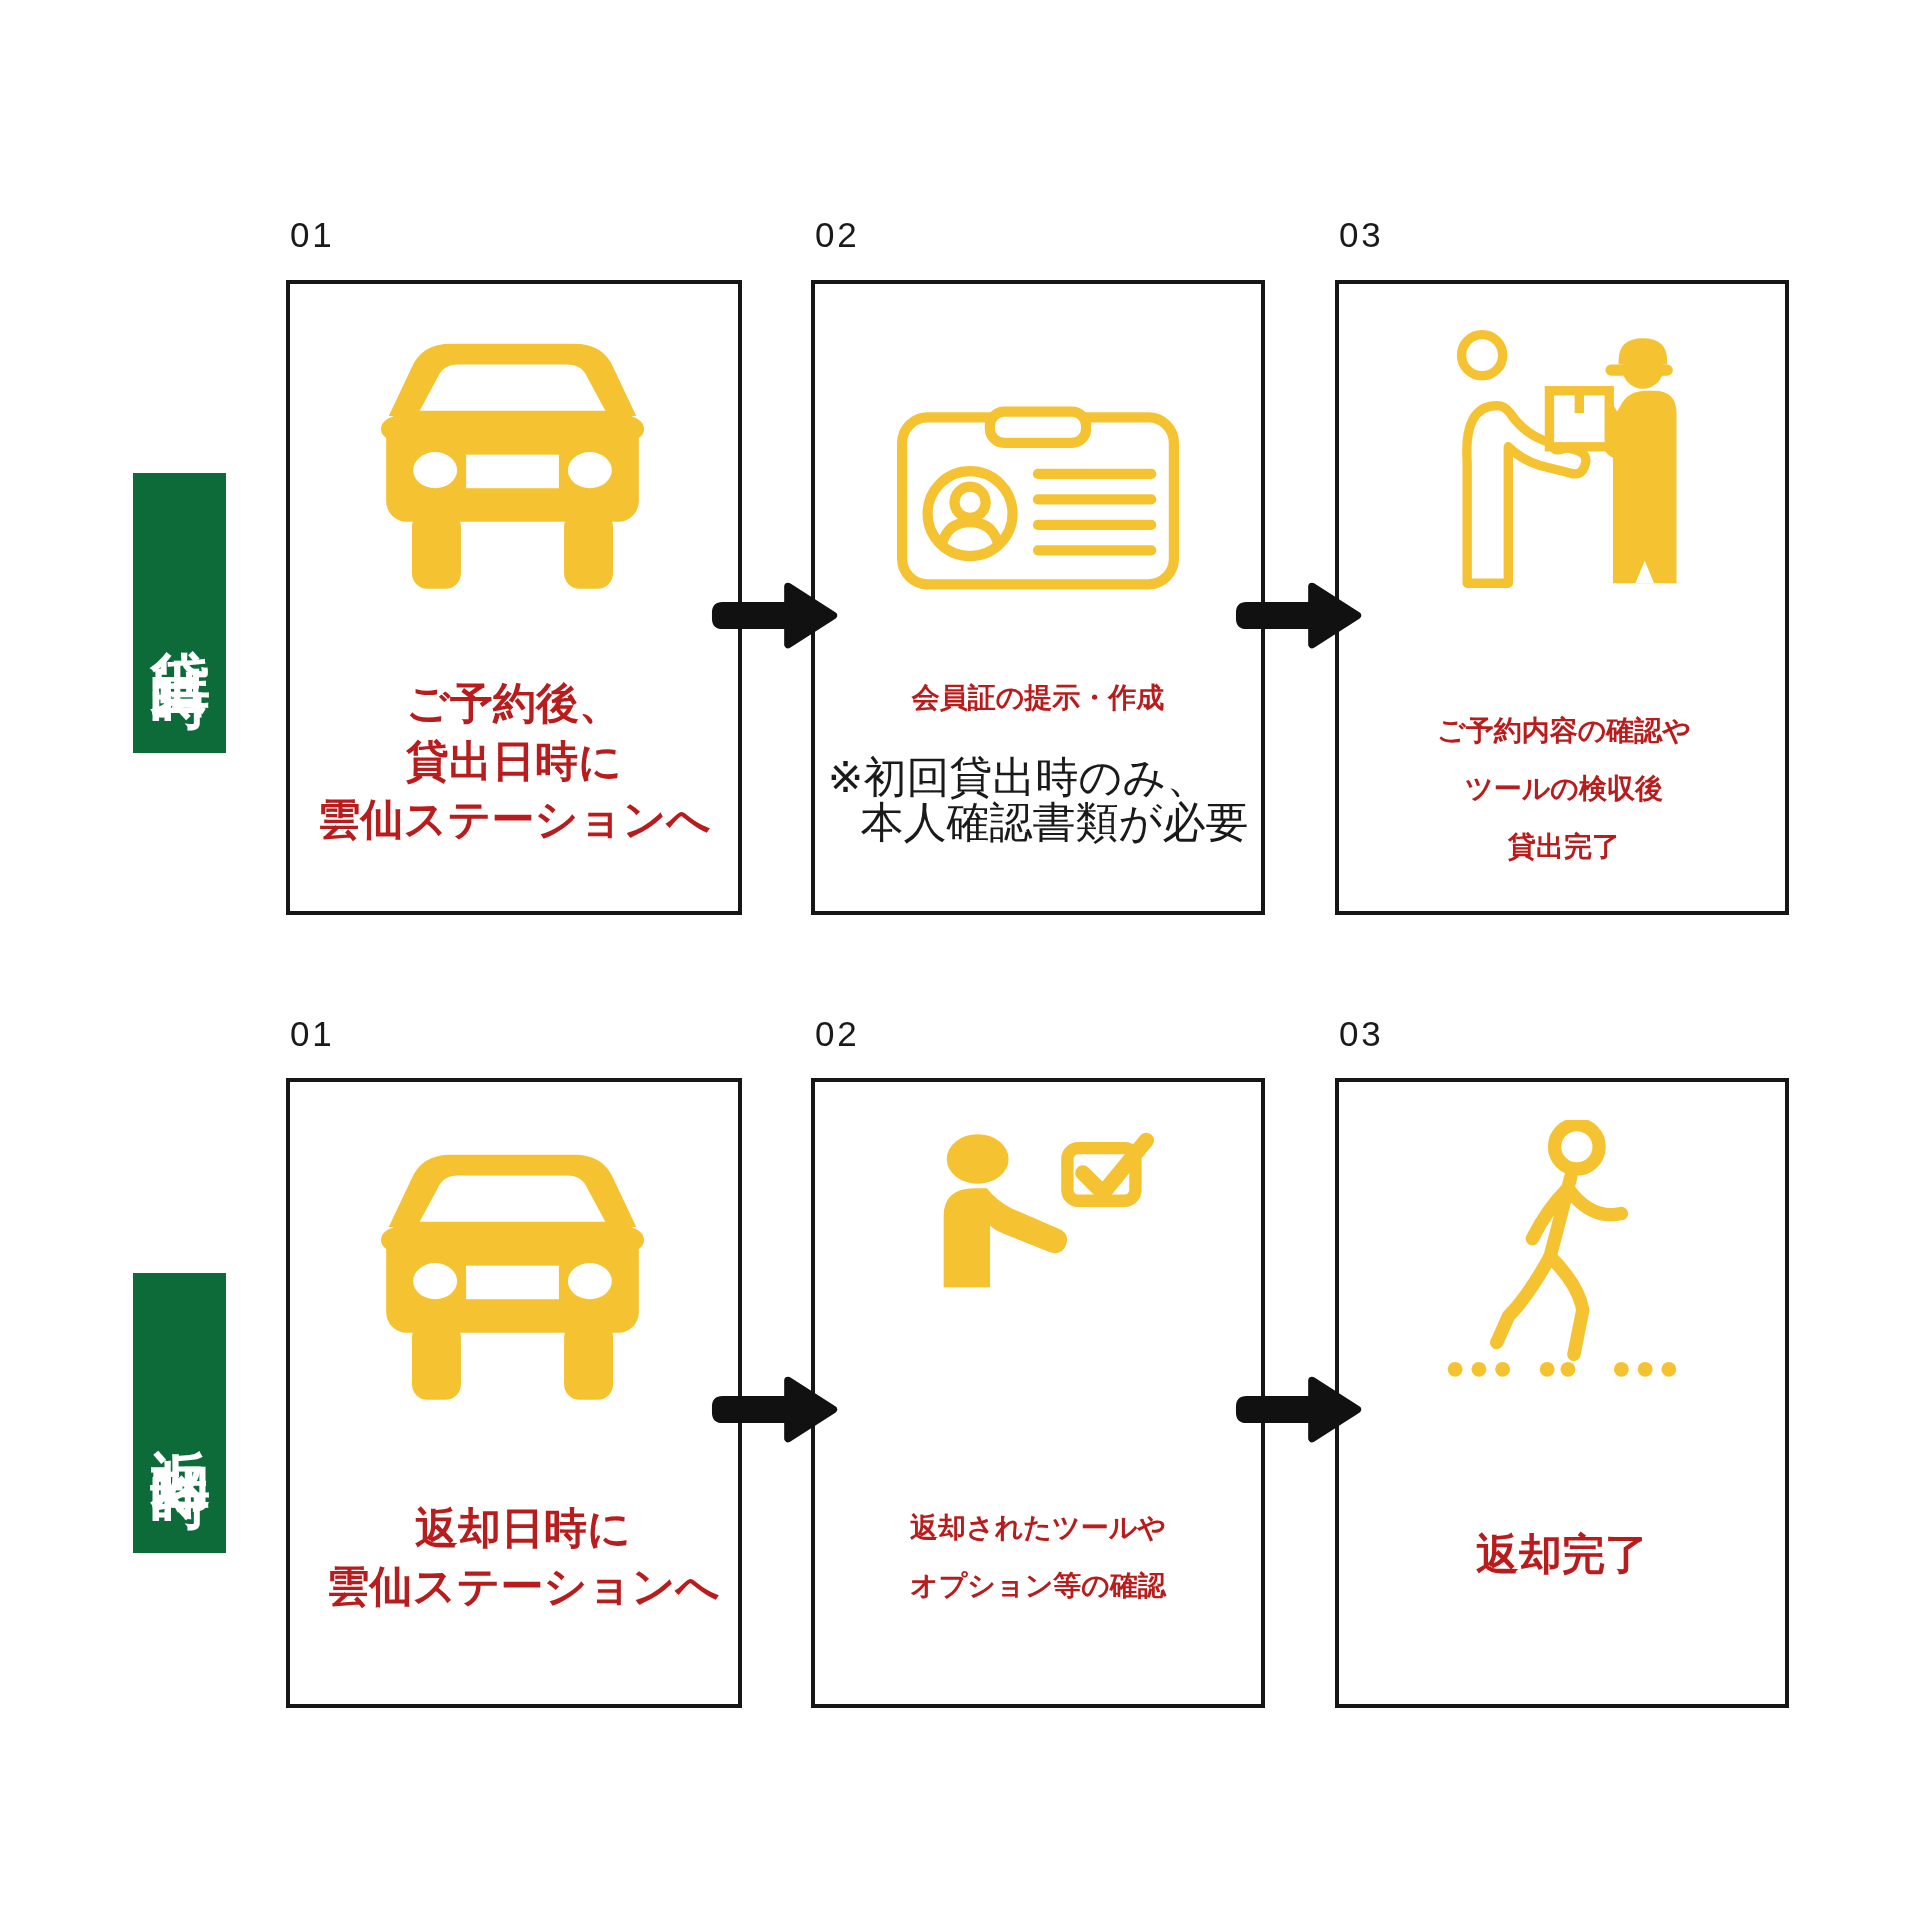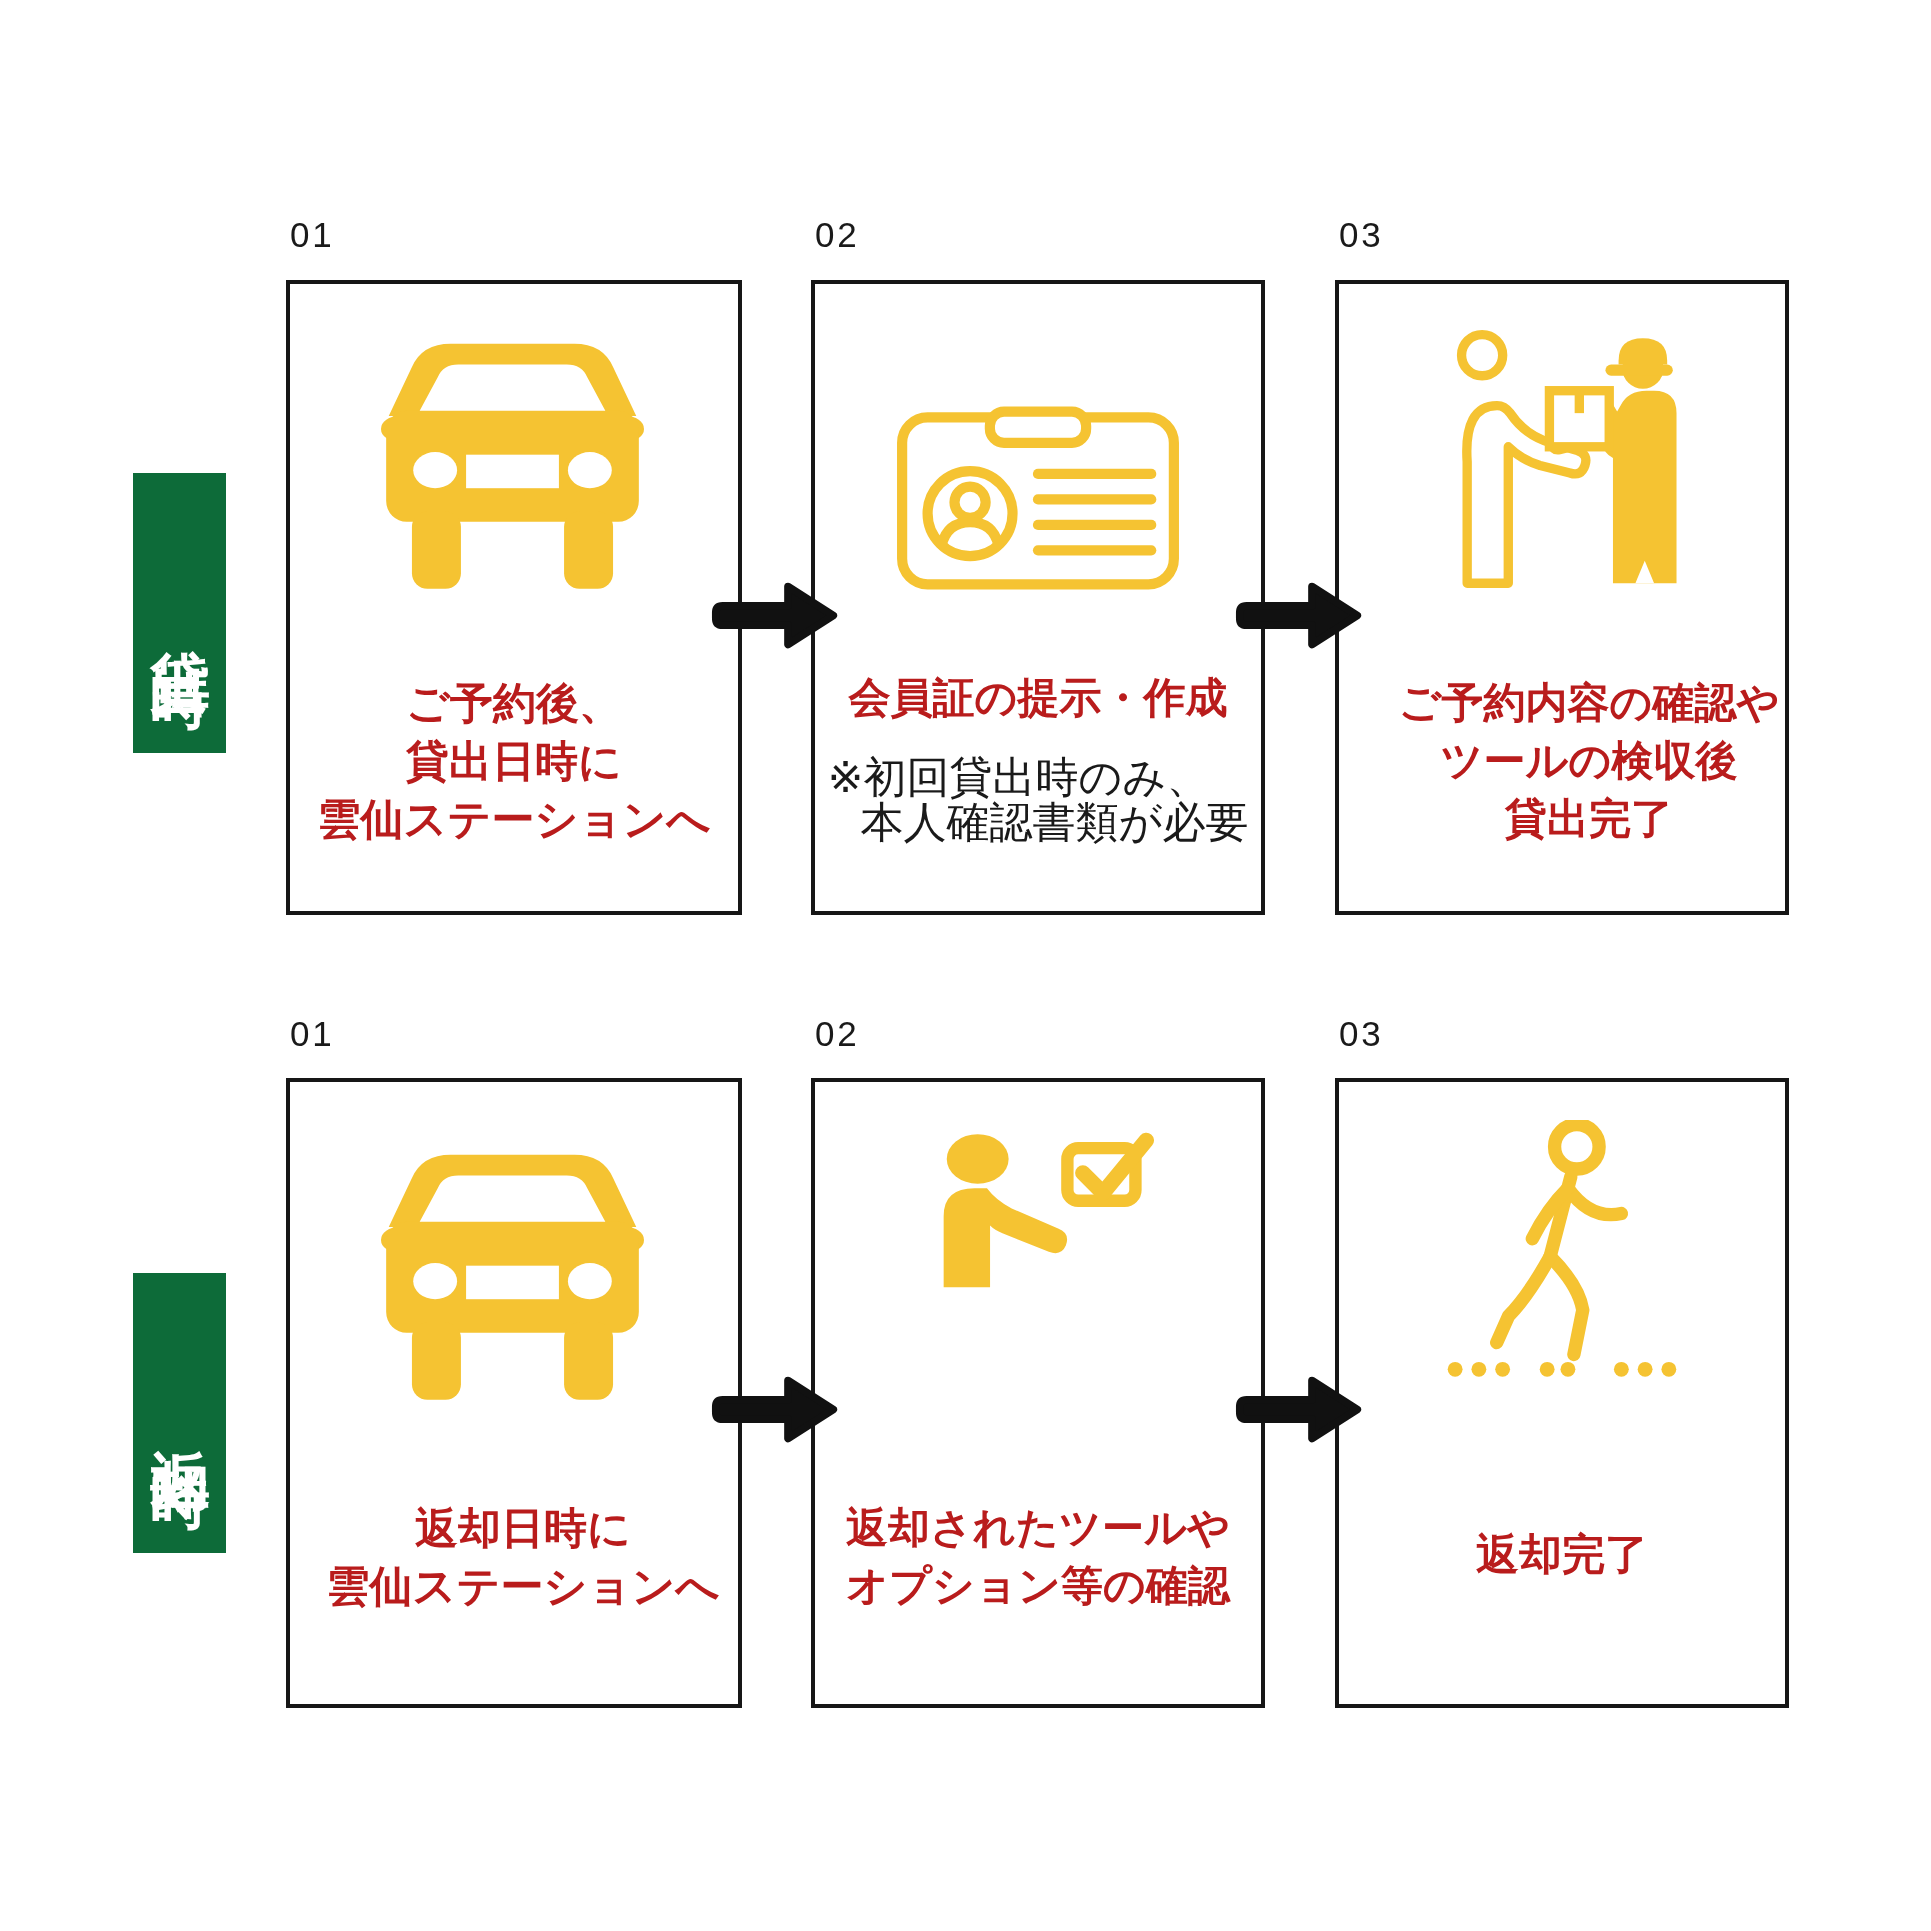--- a/index.html
+++ b/index.html
@@ -6,21 +6,21 @@
   .canvas{position:relative;width:1931px;height:1931px;background:#ffffff;overflow:hidden;
           font-family:"Liberation Sans","DejaVu Sans",sans-serif;color:#1a1a1a;}
   .tag{position:absolute;left:133px;width:93px;height:280px;background:#0d6b39;color:#fff;
        writing-mode:vertical-rl;text-orientation:upright;display:flex;align-items:center;justify-content:center;
        font-size:60px;font-weight:700;letter-spacing:0.18em;padding-top:5.8px;box-sizing:border-box;}
   .tag.r1{top:473px;}
   .tag.r2{top:1273px;}
   .num{position:absolute;font-size:35px;font-weight:500;letter-spacing:2.9px;line-height:56px;color:#1a1a1a;text-align:right;}
   .box{position:absolute;width:454px;height:635px;border:4.8px solid #161616;background:#fff;box-sizing:border-box;}
   .cap{position:absolute;text-align:center;font-weight:700;font-size:43px;line-height:58px;color:#b91c1c;}
-  .cap.small{font-size:42px;}
+  .cap.small{font-size:28px;}
   .note{position:absolute;left:811px;top:755px;width:454px;font-size:43px;line-height:45px;font-weight:400;}
   .note .inner{width:max-content;margin:0 auto;text-align:left;}
   .note .indent{padding-left:33px;}
   .icon{position:absolute;}
   .arrow{position:absolute;width:129px;height:89px;}
 </style>
 </head>
 <body>
 
 <div class="canvas">
@@ -84,21 +84,21 @@
   </div>
 
   <div class="cap small" style="left:811px;top:674px;width:454px;line-height:48px;">会員証の提示・作成</div>
   <div class="note">
     <div class="inner">
       <div>※初回貸出時のみ、</div>
       <div class="indent">本人確認書類が必要</div>
     </div>
   </div>
 
-  <div class="cap small" style="left:1335px;top:674px;width:458px;padding-left:25px;">
+  <div class="cap small" style="left:1335px;top:702px;width:458px;">
     <div>ご予約内容の確認や</div>
     <div>ツールの検収後</div>
     <div>貸出完了</div>
   </div>
 
   <div class="tag r2">返却時</div>
 
   <div class="num" style="left:290px;top:1006px;">01</div>
   <div class="num" style="left:815px;top:1006px;">02</div>
   <div class="num" style="left:1339px;top:1006px;">03</div>

